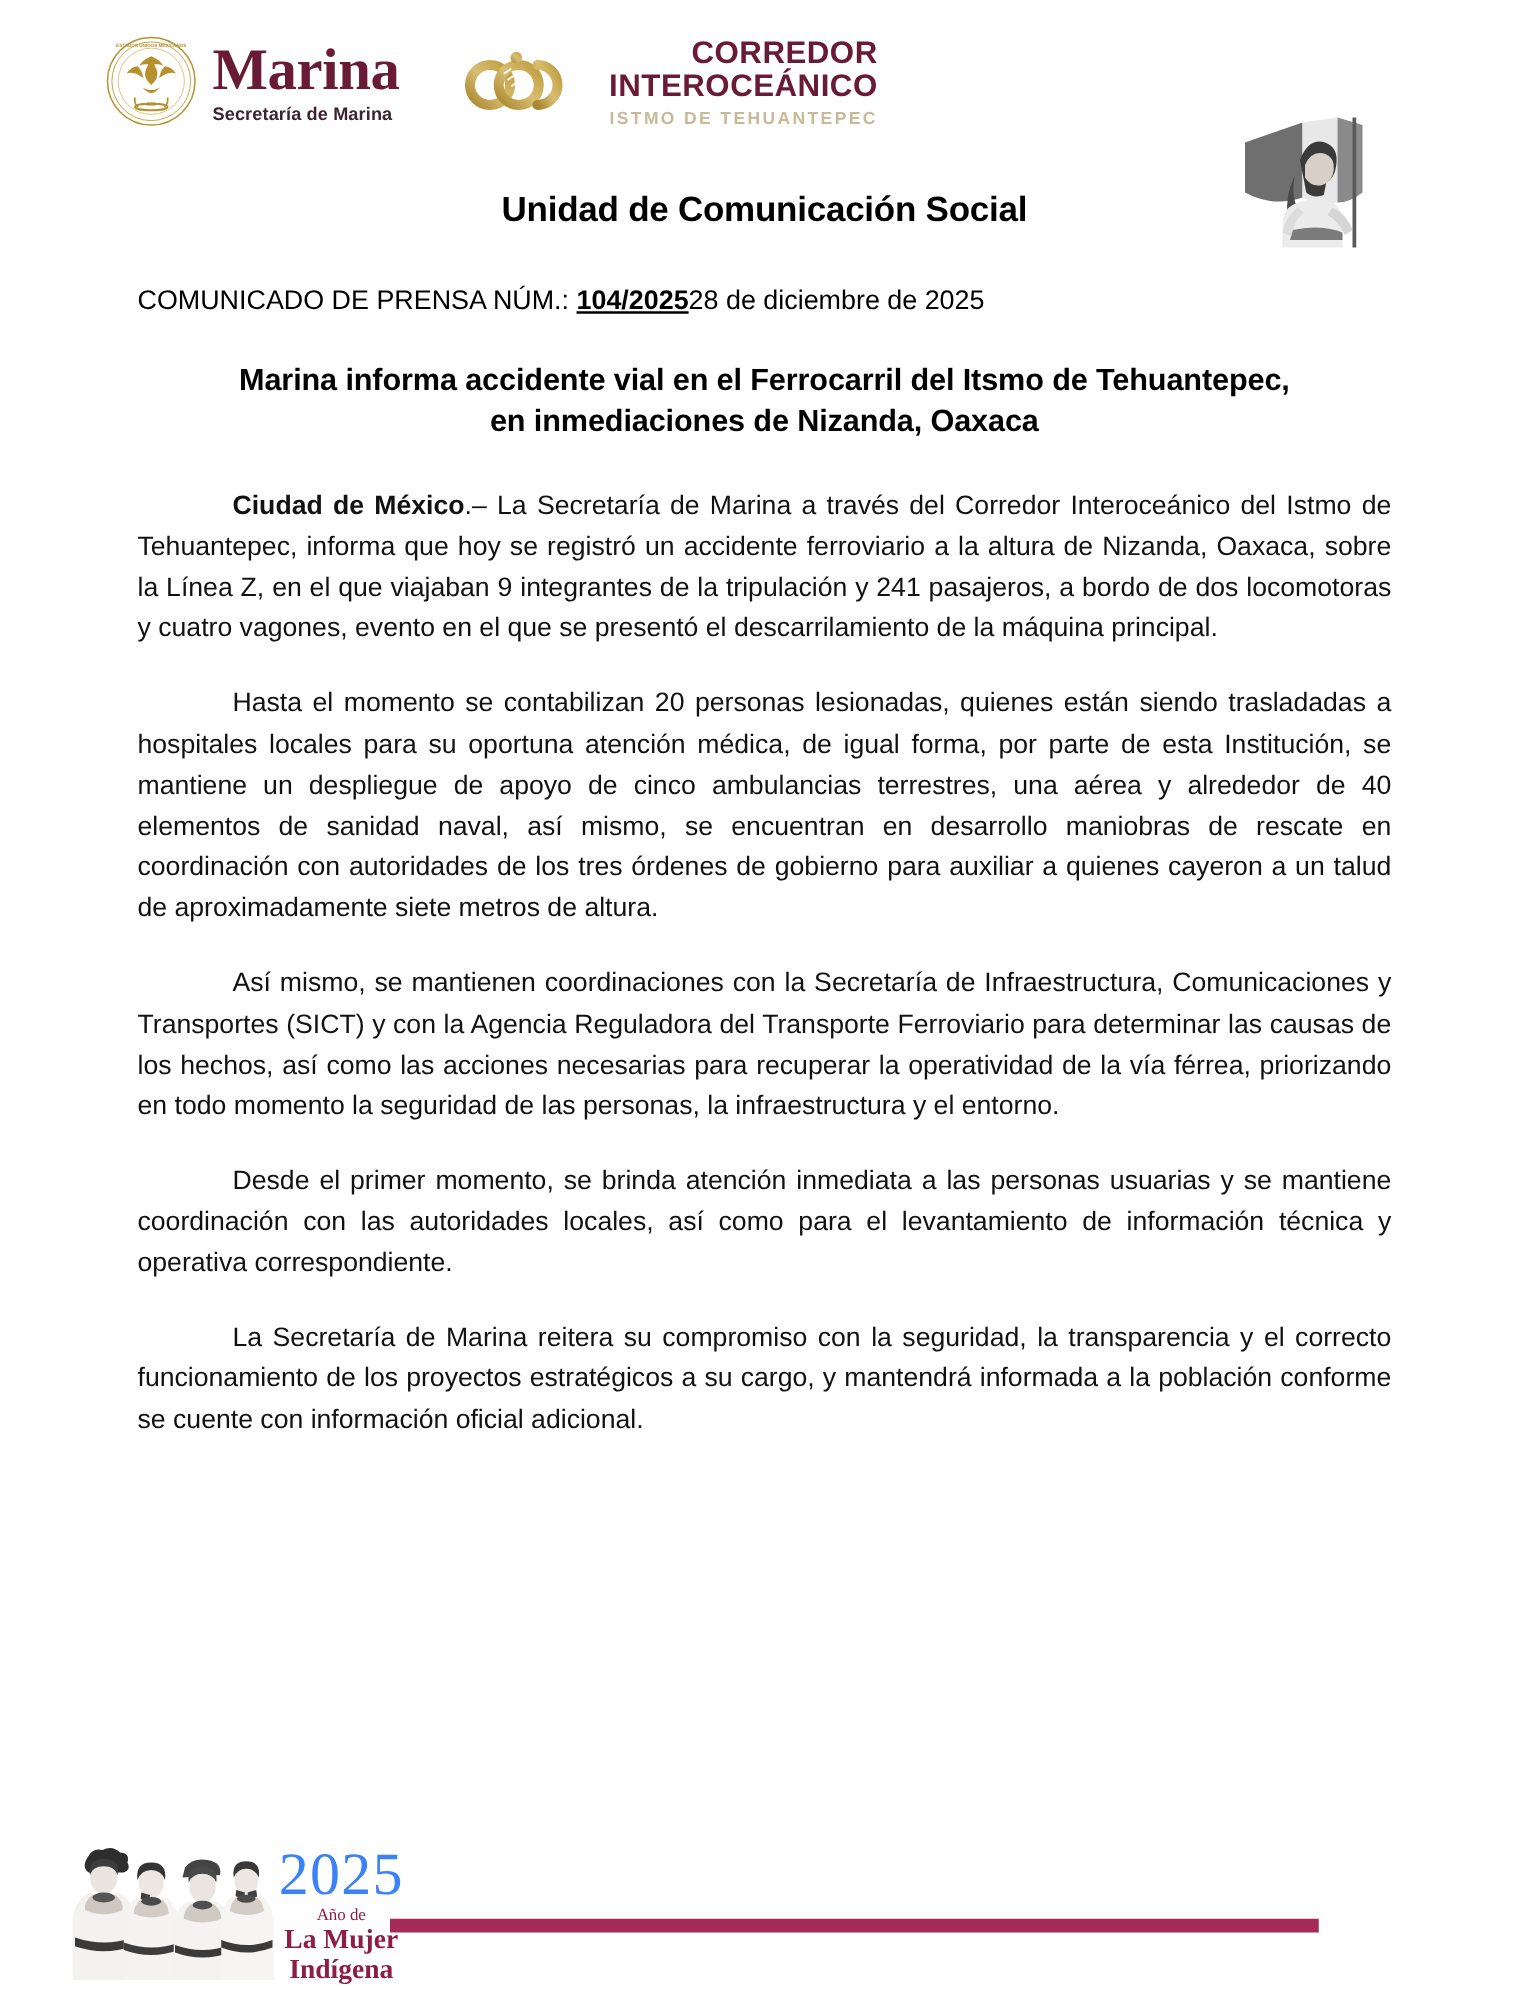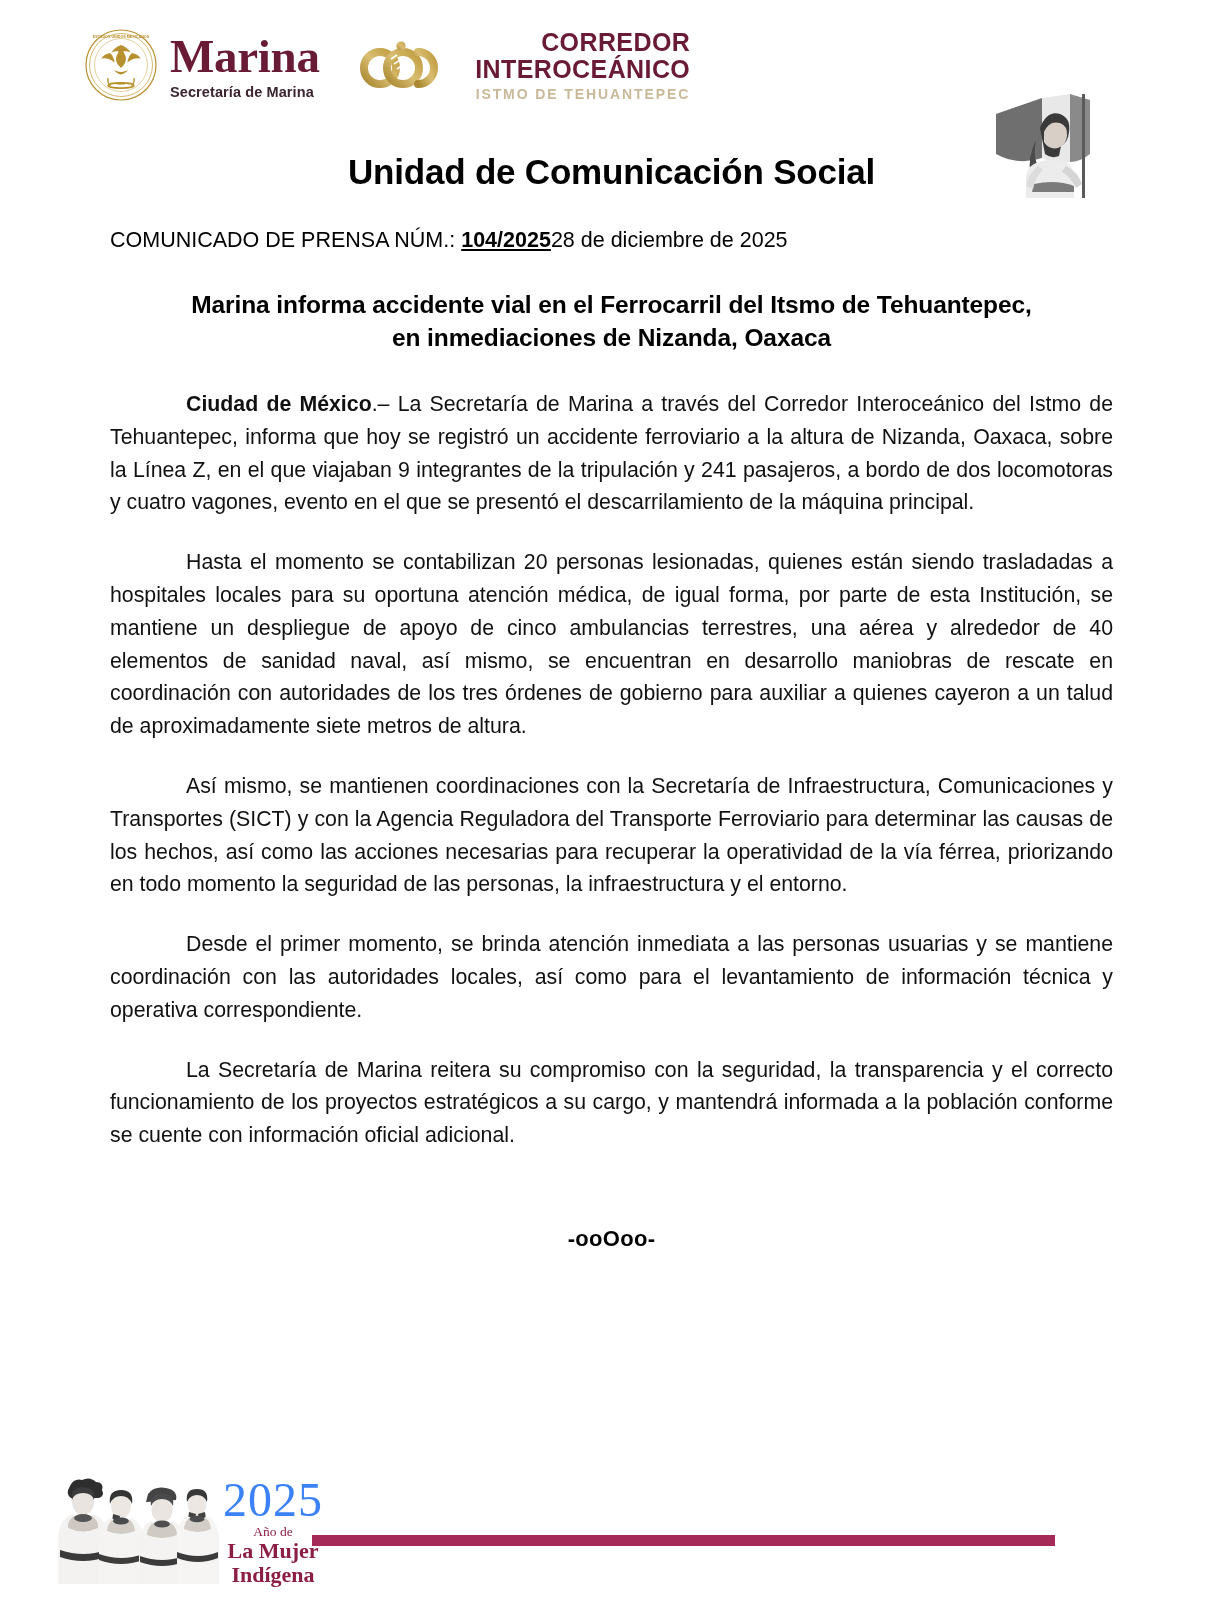--- a/index.html
+++ b/index.html
@@ -24,21 +24,21 @@
     background: #ffffff;
   }
 
   
   .header {
     position: absolute;
     top: 28px;
     left: 84px;
     display: flex;
     align-items: center;
-    gap: 26px;
+    gap: 38px;
   }
 
   .marina-lockup {
     display: flex;
     align-items: center;
     gap: 12px;
   }
 
   .eagle-seal {
     width: 74px;
@@ -112,21 +112,21 @@
     height: 108px;
   }
 
   
   .unit-title {
     position: absolute;
     top: 152px;
     left: 0;
     width: 1223px;
     text-align: center;
-    font-size: 35px;
+    font-size: 28px;
     font-weight: 700;
     color: #000;
     letter-spacing: -0.2px;
   }
 
   
   .comunicado-row {
     position: absolute;
     top: 228px;
     left: 110px;
@@ -340,21 +340,20 @@
   </div>
 
   <div class="body-text">
     <p><span class="lead-city">Ciudad de México</span><span>.– La Secretaría de Marina a través del Corredor Interoceánico del Istmo de Tehuantepec, informa que hoy se registró un accidente ferroviario a la altura de Nizanda, Oaxaca, sobre la Línea Z, en el que viajaban 9 integrantes de la tripulación y 241 pasajeros, a bordo de dos locomotoras y cuatro vagones, evento en el que se presentó el descarrilamiento de la máquina principal.</span></p>
     <p>Hasta el momento se contabilizan 20 personas lesionadas, quienes están siendo trasladadas a hospitales locales para su oportuna atención médica, de igual forma, por parte de esta Institución, se mantiene un despliegue de apoyo de cinco ambulancias terrestres, una aérea y alrededor de 40 elementos de sanidad naval, así mismo, se encuentran en desarrollo maniobras de rescate en coordinación con autoridades de los tres órdenes de gobierno para auxiliar a quienes cayeron a un talud de aproximadamente siete metros de altura.</p>
     <p>Así mismo, se mantienen coordinaciones con la Secretaría de Infraestructura, Comunicaciones y Transportes (SICT) y con la Agencia Reguladora del Transporte Ferroviario para determinar las causas de los hechos, así como las acciones necesarias para recuperar la operatividad de la vía férrea, priorizando en todo momento la seguridad de las personas, la infraestructura y el entorno.</p>
     <p>Desde el primer momento, se brinda atención inmediata a las personas usuarias y se mantiene coordinación con las autoridades locales, así como para el levantamiento de información técnica y operativa correspondiente.</p>
     <p>La Secretaría de Marina reitera su compromiso con la seguridad, la transparencia y el correcto funcionamiento de los proyectos estratégicos a su cargo, y mantendrá informada a la población conforme se cuente con información oficial adicional.</p>
   </div>
 
-  <div class="separator">-ooOoo-</div>
 
   <div class="footer">
 
     <div class="footer-women">
       <svg viewBox="0 0 168 110" width="168" height="110" aria-hidden="true">
         <g>
           <path d="M18 10 q4 -8 12 -6 q8 -4 14 2 q8 0 6 8 q3 6 -3 8 l-28 0 q-6 -4 -1 -12 z" fill="#2e2e2e"></path>
           <ellipse cx="31" cy="26" rx="11" ry="13" fill="#e9e4df"></ellipse>
           <path d="M20 24 q-3 -12 11 -13 q14 1 11 13 q-2 -7 -11 -7 q-9 0 -11 7 z" fill="#3c3c3c"></path>
           <path d="M20 38 q-12 5 -14 22 l0 48 l50 0 l0 -48 q-2 -17 -14 -22 q-10 7 -22 0 z" fill="#f4f2f0"></path>

